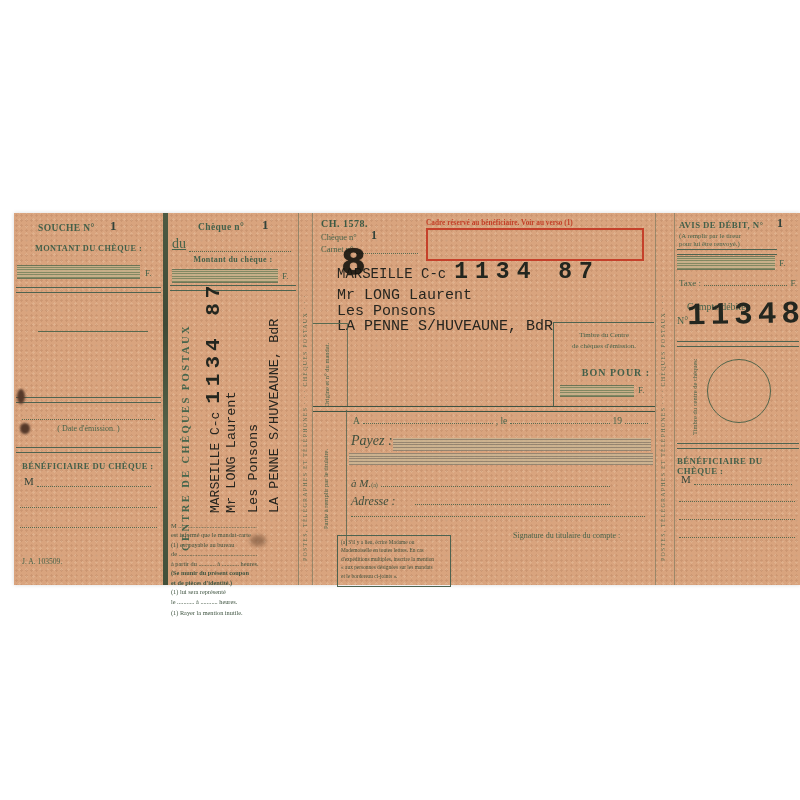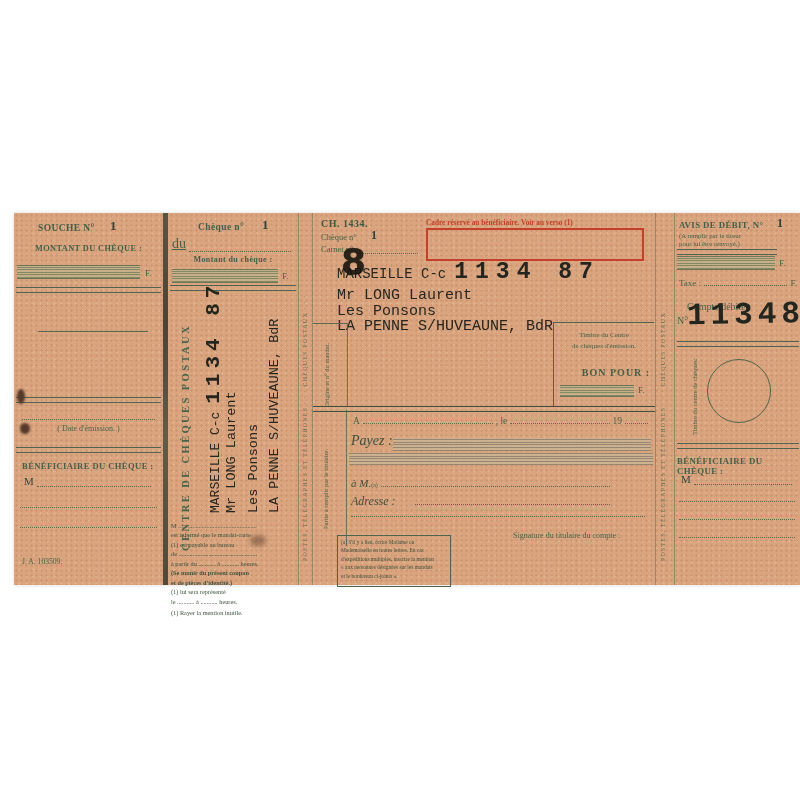--- a/index.html
+++ b/index.html
@@ -101,21 +101,21 @@
       <div>le ........... à ........... heures.</div>
       <div style="margin-top:2px;">(1) Rayer la mention inutile.</div>
     </div>
     <div class="smudge" style="left:82px;top:322px;width:16px;height:11px;"></div>
   </div>
 
   <span class="rot gr" style="left:288px;top:354px;font-size:6px;letter-spacing:1.2px;opacity:.85;">· POSTES, TÉLÉGRAPHES ET TÉLÉPHONES · · · CHÈQUES POSTAUX · · ·</span>
   <span class="rot gr" style="left:646px;top:354px;font-size:6px;letter-spacing:1.2px;opacity:.85;">· POSTES, TÉLÉGRAPHES ET TÉLÉPHONES · · · CHÈQUES POSTAUX · · ·</span>
 
   <div class="col" style="left:298px;width:342px;border-left:1px solid rgba(78,99,80,.45);border-right:1px solid rgba(78,99,80,.45);">
-    <span class="abs" style="left:8px;top:5px;font-size:10px;font-weight:bold;color:#3c5a44;letter-spacing:.5px;">CH. 1434.</span>
+    <span class="abs" style="left:8px;top:5px;font-size:10px;font-weight:bold;color:#3c5a44;letter-spacing:.5px;">CH. 1578.</span>
     <span class="abs gr" style="left:8px;top:19px;font-size:8.5px;">Chèque n°</span>
     <span class="abs" style="left:58px;top:15px;font-size:12px;font-weight:bold;color:#31423a;">1</span>
     <div class="row" style="left:8px;top:31px;width:100px;align-items:center;">
       <span class="gr" style="font-size:8.5px;">Carnet n°</span>
       <span class="dots"></span>
     </div>
     <span class="abs redtxt" style="left:113px;top:5px;width:226px;font-size:7.3px;">Cadre réservé au bénéficiaire. Voir au verso (1)</span>
     <div class="abs" style="left:113px;top:15px;width:214px;height:29px;border:2px solid #c5402a;"></div>
 
     <div class="row" style="left:24px;top:46px;align-items:baseline;">

